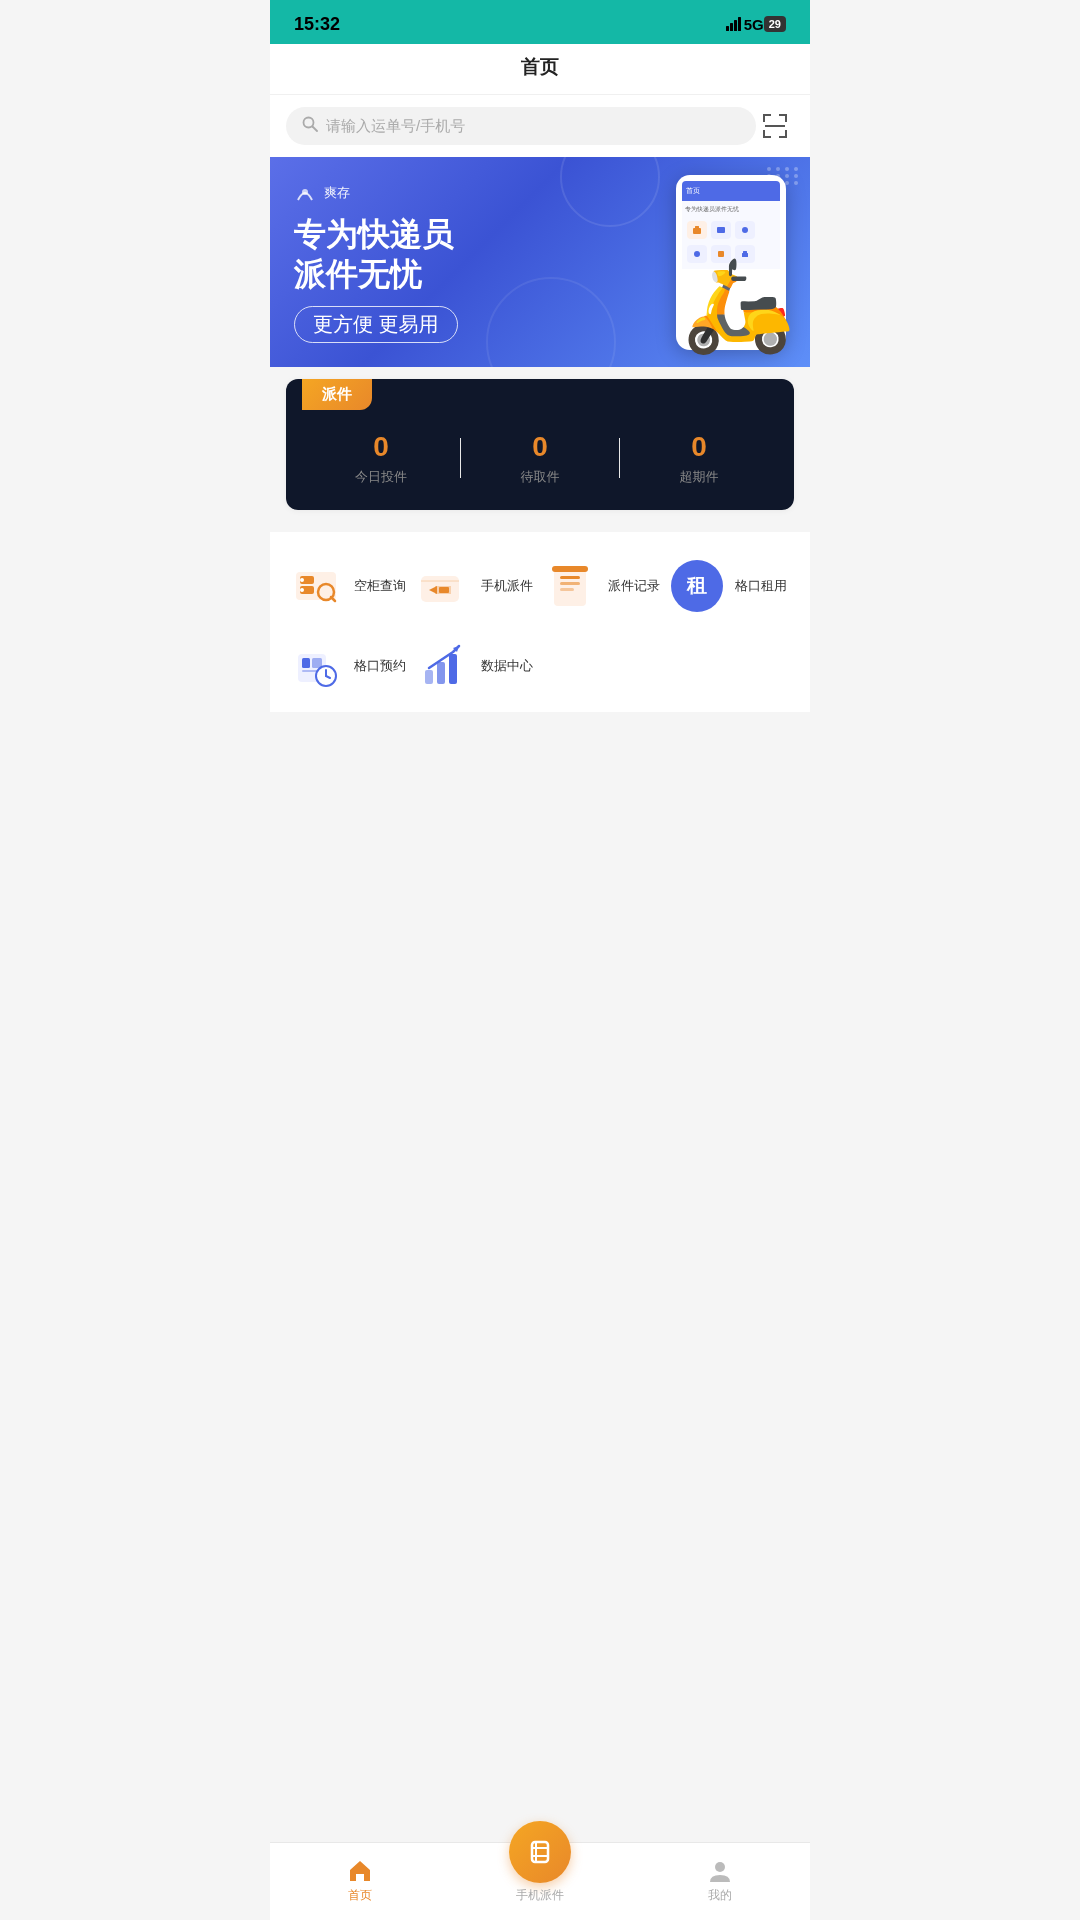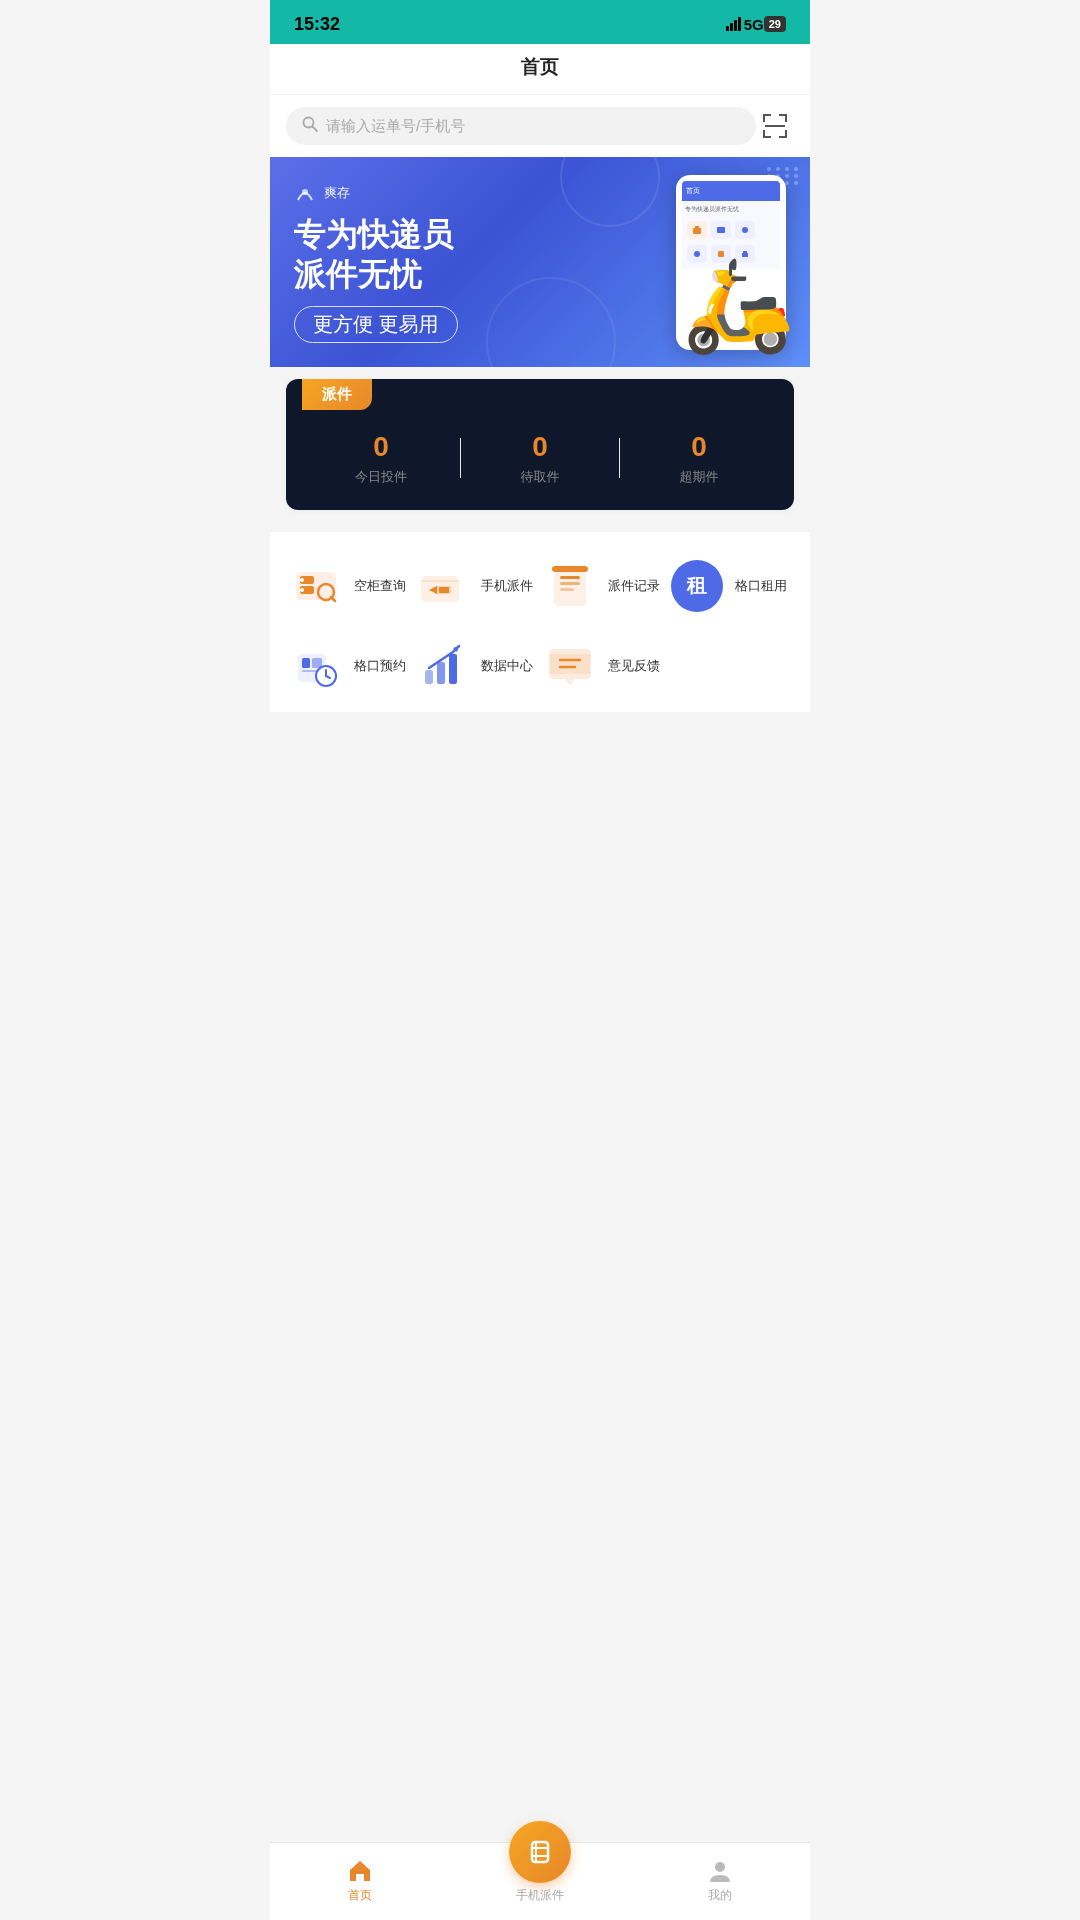--- a/index.html
+++ b/index.html
@@ -578,31 +578,20 @@
           <rect x="10" y="32" width="8" height="14" rx="2" fill="#4E6AE6" opacity="0.5"></rect>
           <rect x="22" y="24" width="8" height="22" rx="2" fill="#4E6AE6" opacity="0.7"></rect>
           <rect x="34" y="16" width="8" height="30" rx="2" fill="#4E6AE6"></rect>
           <polyline points="14,30 26,22 38,14 44,8" stroke="#4E6AE6" stroke-width="2.5" fill="none" stroke-linecap="round" stroke-linejoin="round"></polyline>
           <polygon points="44,8 38,10 42,14" fill="#4E6AE6"></polygon>
         </svg>
       </div>
       <span class="menu-label">数据中心</span>
     </div>
 
-    <div class="menu-item">
-      <div class="menu-icon-wrap">
-        <svg width="56" height="56" viewBox="0 0 56 56">
-          <path d="M8 16 L48 16 L48 36 L8 36 Z" rx="4" fill="#FEF0E6"></path>
-          <path d="M8 16 Q8 12 12 12 L44 12 Q48 12 48 16 L48 36 Q48 40 44 40 L32 40 L28 46 L24 40 L12 40 Q8 40 8 36 Z" fill="#E8882A" opacity="0.15" stroke="#E8882A" stroke-width="2"></path>
-          <line x1="18" y1="22" x2="38" y2="22" stroke="#E8882A" stroke-width="2.5" stroke-linecap="round"></line>
-          <line x1="18" y1="29" x2="33" y2="29" stroke="#E8882A" stroke-width="2.5" stroke-linecap="round"></line>
-        </svg>
-      </div>
-      <span class="menu-label">意见反馈</span>
-    </div>
 
   </div>
 </div>
 
 <div class="spacer-bottom"></div>
 
 <div class="bottom-nav">
   <div class="nav-item">
     <svg width="26" height="26" viewBox="0 0 26 26">
       <path d="M3 12 L13 3 L23 12 L23 23 L17 23 L17 16 L9 16 L9 23 L3 23 Z" fill="#E8882A"></path>

